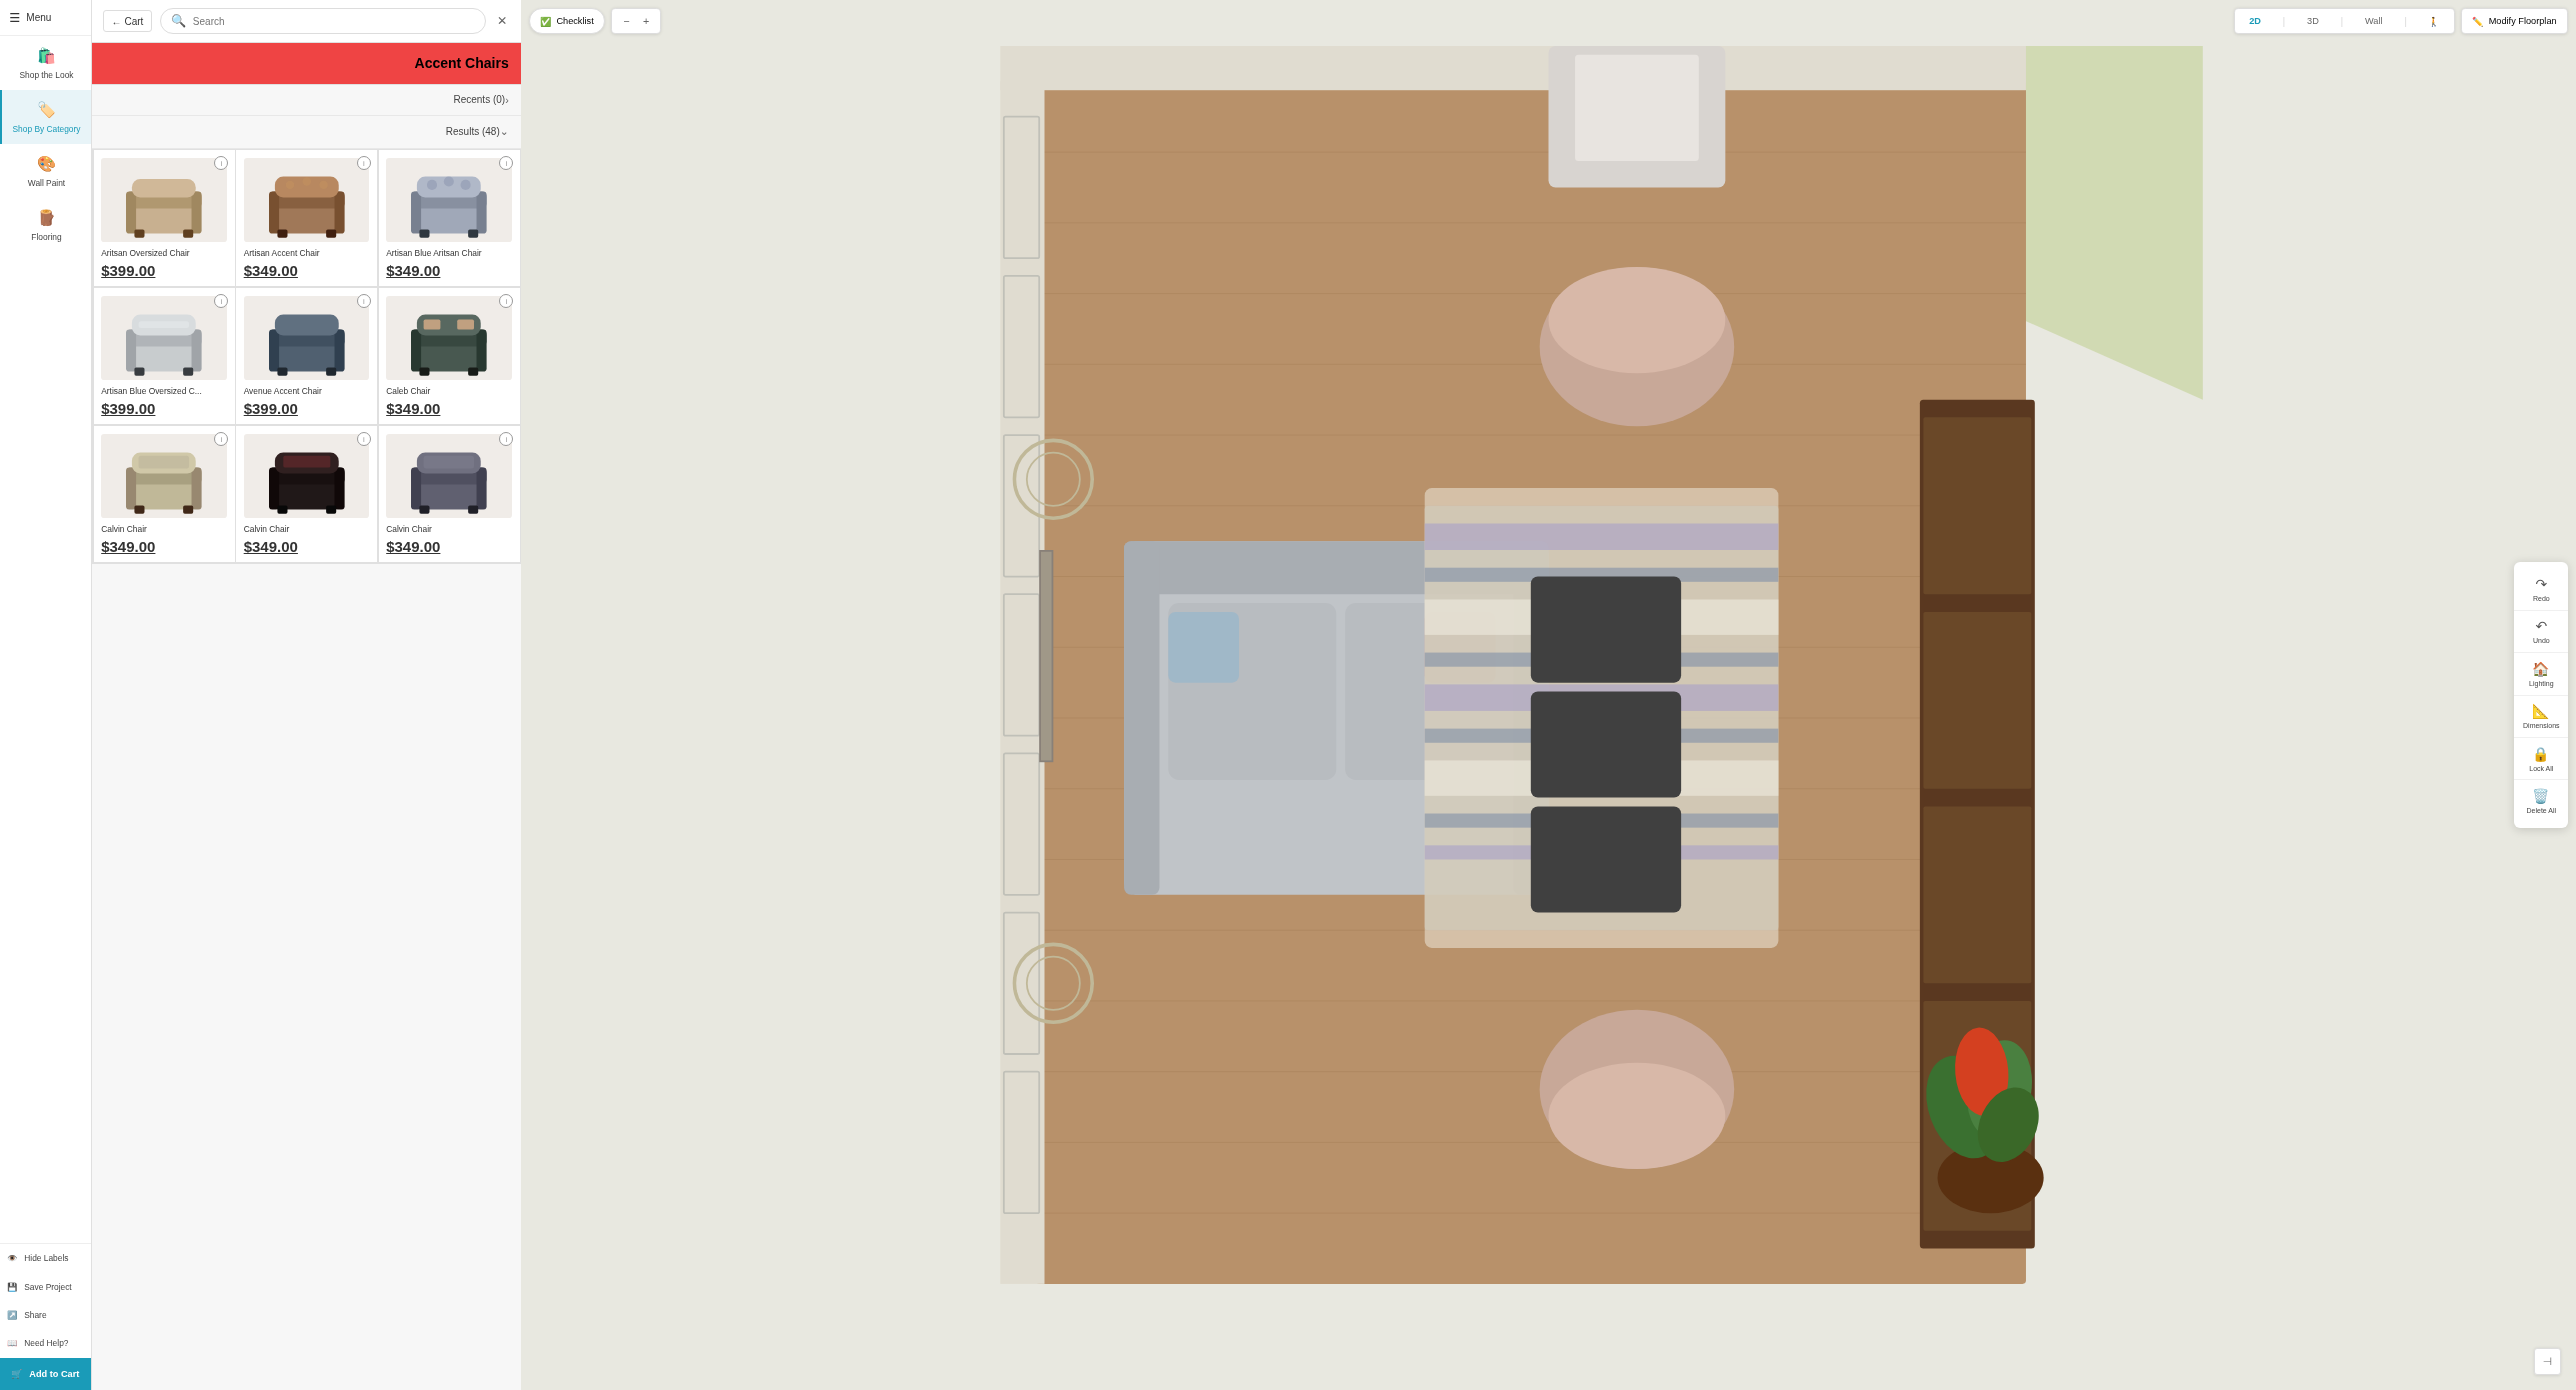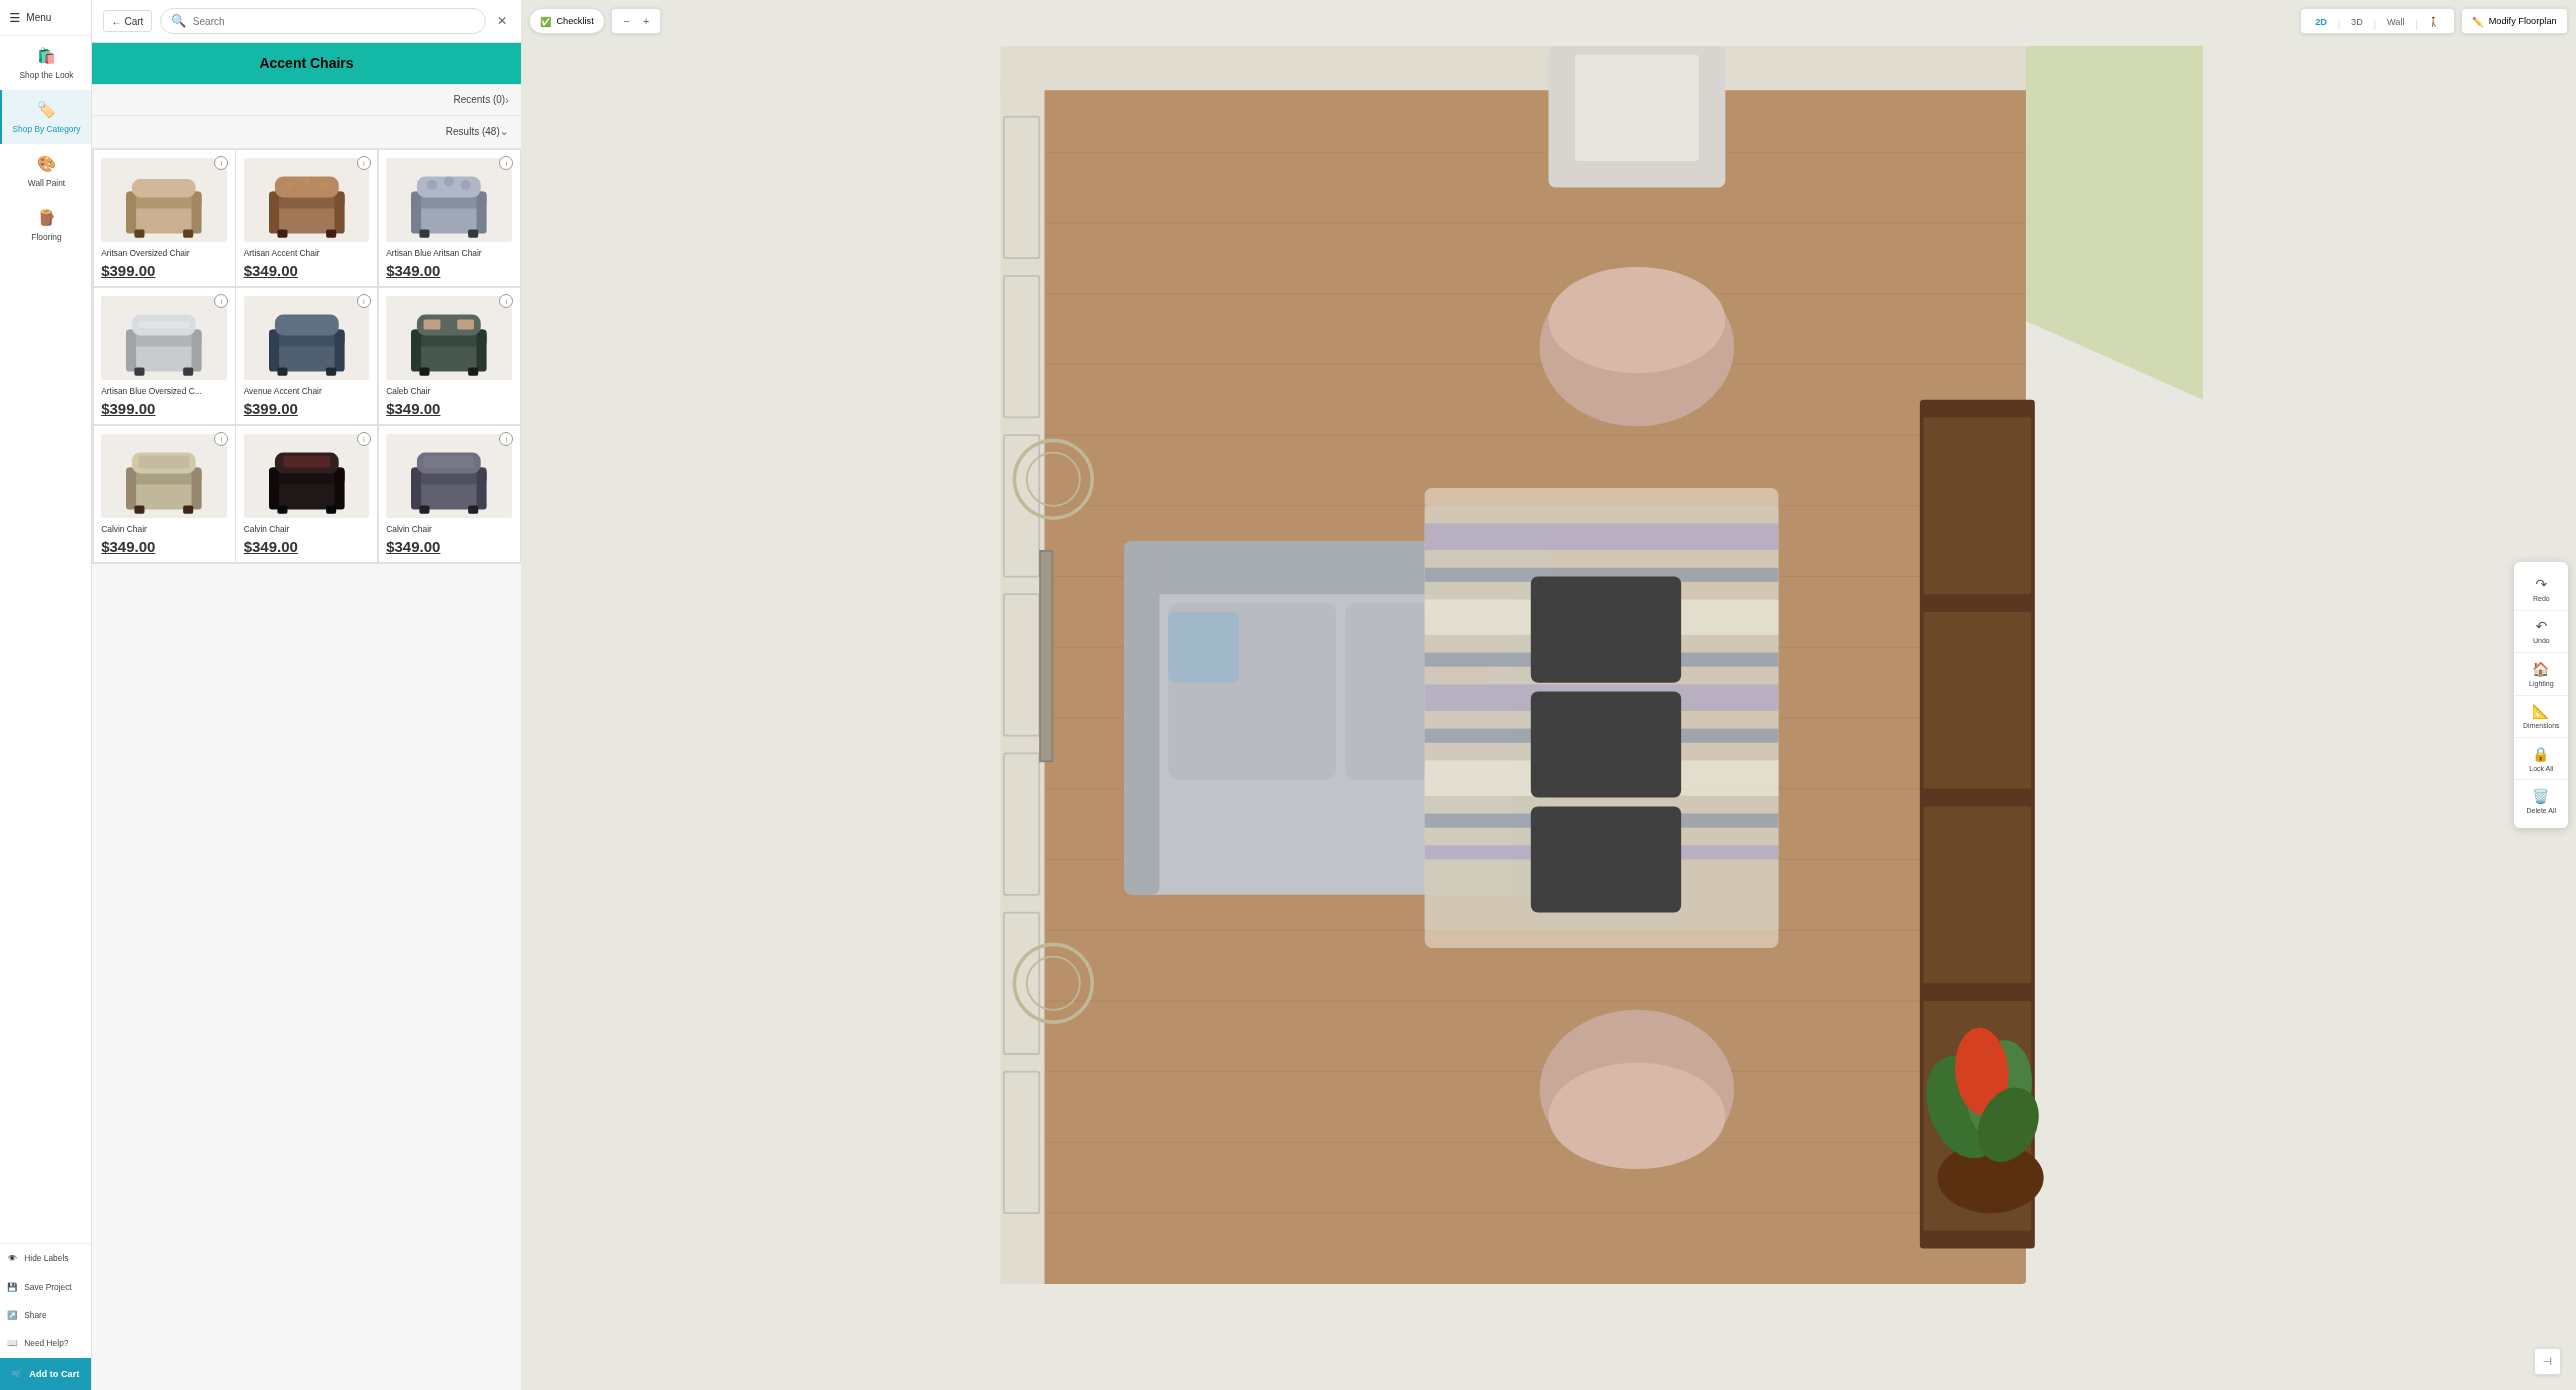--- a/index.html
+++ b/index.html
@@ -114,26 +114,26 @@
     }
     .search-bar input {
       border: none;
       outline: none;
       font-size: 10px;
       flex: 1;
       background: transparent;
     }
     .close-btn { cursor: pointer; font-size: 12.3px; color: #666; padding: 3.1px; }
     .panel-title {
-      text-align: center;
+      text-align: right;
       font-size: 14px;
       font-weight: 600;
       padding: 12.3px;
       border-bottom: 0.8px solid #e0e0e0;
-      background: #14b8a6;
+      background: #ef4444;
     }
     .panel-content { flex: 1; overflow-y: auto; padding: 0; }
     .section-header {
       display: flex;
       align-items: center;
       justify-content: flex-end;
       padding: 9.2px 12.3px;
       background: #f7f7f7;
       border-bottom: 0.8px solid #e8e8e8;
       cursor: pointer;
@@ -209,22 +209,22 @@
       border: 0.8px solid #ddd;
       border-radius: 15.3px;
       padding: 6.1px 10.7px;
       font-size: 9.2px;
       cursor: pointer;
       box-shadow: 0 0.8px 3.1px rgba(0,0,0,0.1);
     }
     .view-controls {
       margin-left: auto;
       display: flex;
-      align-items: flex-end;
-      gap: 3px;
+      align-items: center;
+      gap: 14px;
       background: #fff;
       border: 0.8px solid #ddd;
       border-radius: 4.6px;
       padding: 3.1px 6.1px;
       box-shadow: 0 0.8px 3.1px rgba(0,0,0,0.1);
     }
     .view-btn {
       padding: 3.8px 7.7px;
       font-size: 9.2px;
       cursor: pointer;

